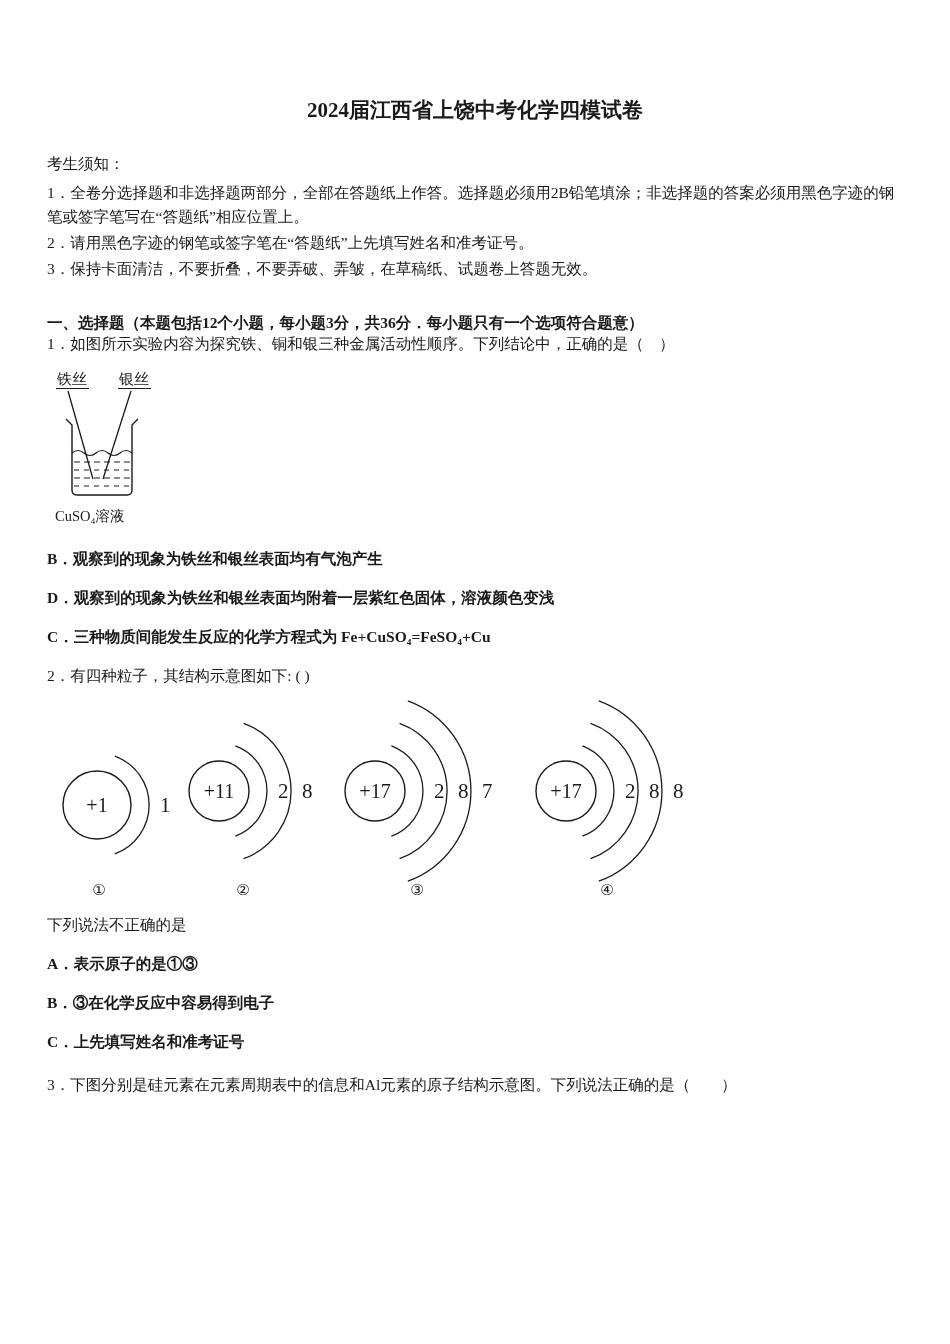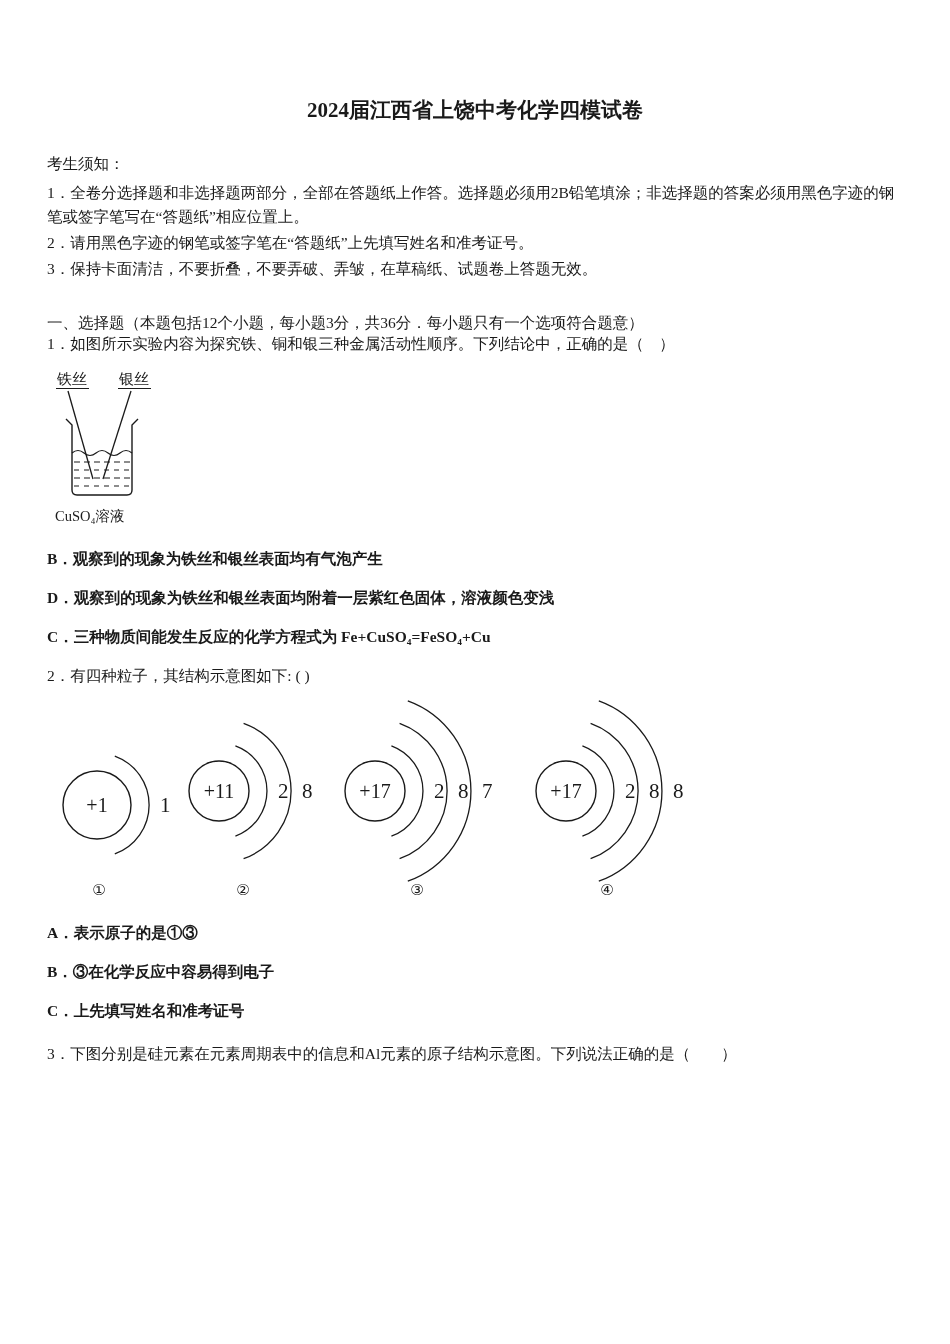--- a/index.html
+++ b/index.html
@@ -7,21 +7,21 @@
   body {
     width:950px; height:1344px; background:#ffffff; overflow:hidden;
     font-family:"Liberation Serif","DejaVu Serif",serif;
     color:#1a1a1a;
   }
   .page { padding:96px 47px 0 47px; }
   .title { text-align:center; font-size:21px; font-weight:bold; margin:0 0 30px 0; }
   p { margin:0; }
   .notice-heading { font-size:15.5px; margin-bottom:6px; }
   .notice-item { font-size:15.5px; line-height:1.55; margin:2px 0; }
-  .section-heading { font-size:15.5px; font-weight:400; margin-top:32px; }
+  .section-heading { font-size:15.5px; font-weight:700; margin-top:32px; }
   .stem { font-size:15.5px; }
   .option { font-size:15.5px; font-weight:600; margin:18px 0; }
   .beaker { display:block; margin:14px 0 4px 8px; }
   .particles { display:block; margin:6px 0 0 10px; }
   svg text { fill:#1a1a1a; }
 </style>
 </head>
 <body>
 
 <div class="page">
@@ -89,20 +89,21 @@
       <text x="509" y="105" text-anchor="middle" font-size="20">+17</text>
       <path d="M 525.4 52.9 A 48 48 0 0 1 525.4 143.1" fill="none" stroke="#1a1a1a" stroke-width="1.3"></path>
       <text x="568" y="105" font-size="21">2</text>
       <path d="M 533.6 30.3 A 72 72 0 0 1 533.6 165.7" fill="none" stroke="#1a1a1a" stroke-width="1.3"></path>
       <text x="592" y="105" font-size="21">8</text>
       <path d="M 541.8 7.8 A 96 96 0 0 1 541.8 188.2" fill="none" stroke="#1a1a1a" stroke-width="1.3"></path>
       <text x="616" y="105" font-size="21">8</text>
       <text x="550" y="202" text-anchor="middle" font-size="15" font-family="&quot;DejaVu Sans&quot;, sans-serif">④</text>
     </svg>
 
+  <p class="stem" style="margin-top:10px;">下列说法不正确的是</p>
 
   <p class="option">A．表示原子的是①③</p>
   <p class="option">B．③在化学反应中容易得到电子</p>
   <p class="option">C．上先填写姓名和准考证号</p>
 
   <p class="stem" style="margin-top:22px;">3．下图分别是硅元素在元素周期表中的信息和Al元素的原子结构示意图。下列说法正确的是（　　）</p>
 
 </div>
 
 </body></html>

